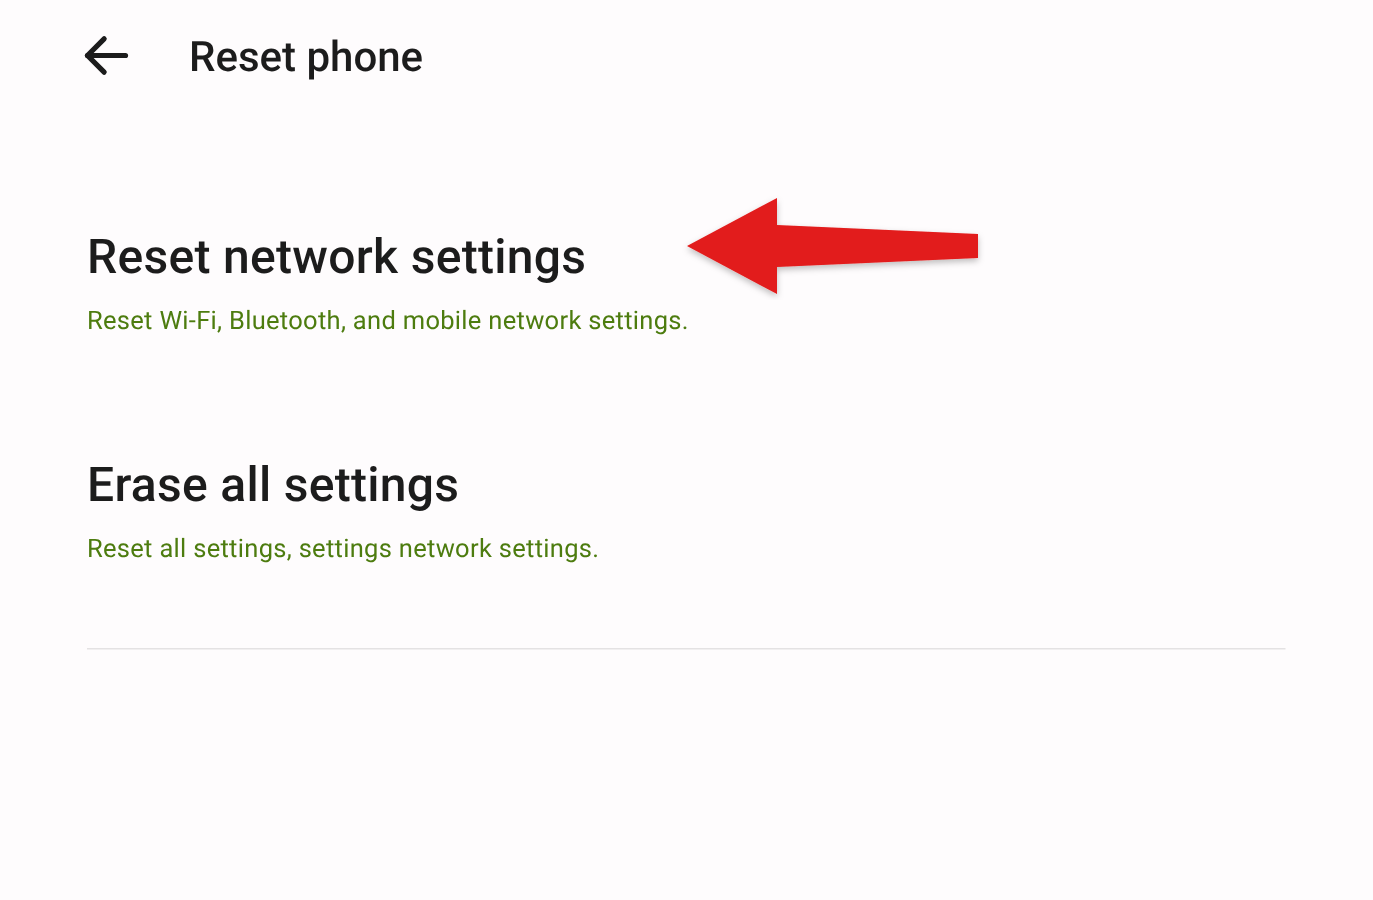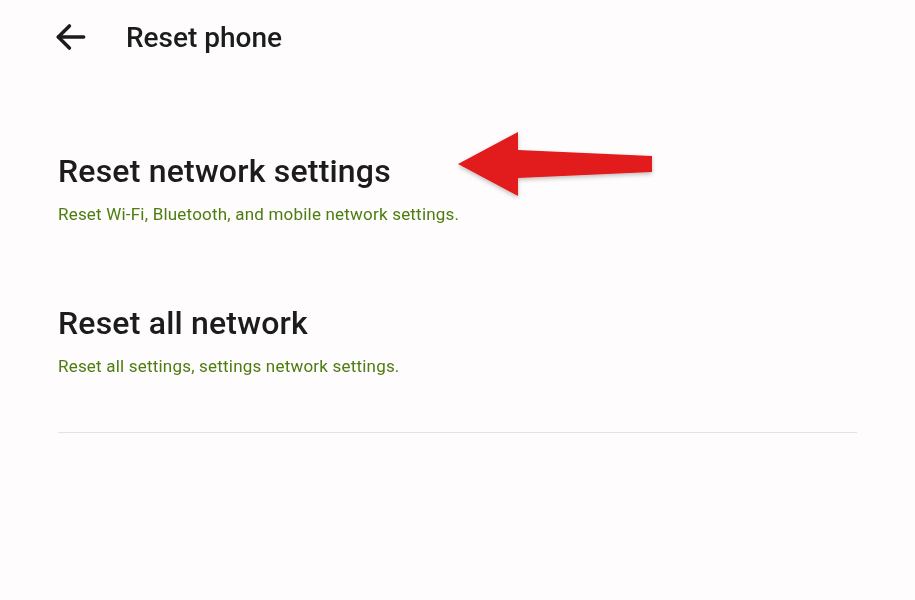--- a/index.html
+++ b/index.html
@@ -88,21 +88,21 @@
 </div>
 
 <div class="content">
 
   <div class="option first">
     <div class="option-title">Reset network settings</div>
     <div class="option-subtitle">Reset Wi-Fi, Bluetooth, and mobile network settings.</div>
   </div>
 
   <div class="option second">
-    <div class="option-title">Reset all network</div>
+    <div class="option-title">Erase all settings</div>
     <div class="option-subtitle">Reset all settings, settings network settings.</div>
   </div>
 
   <div class="divider"></div>
 
 
 </div>
 
 <div class="arrow-annotation">
   <svg width="210" height="72" viewBox="0 0 210 72">

